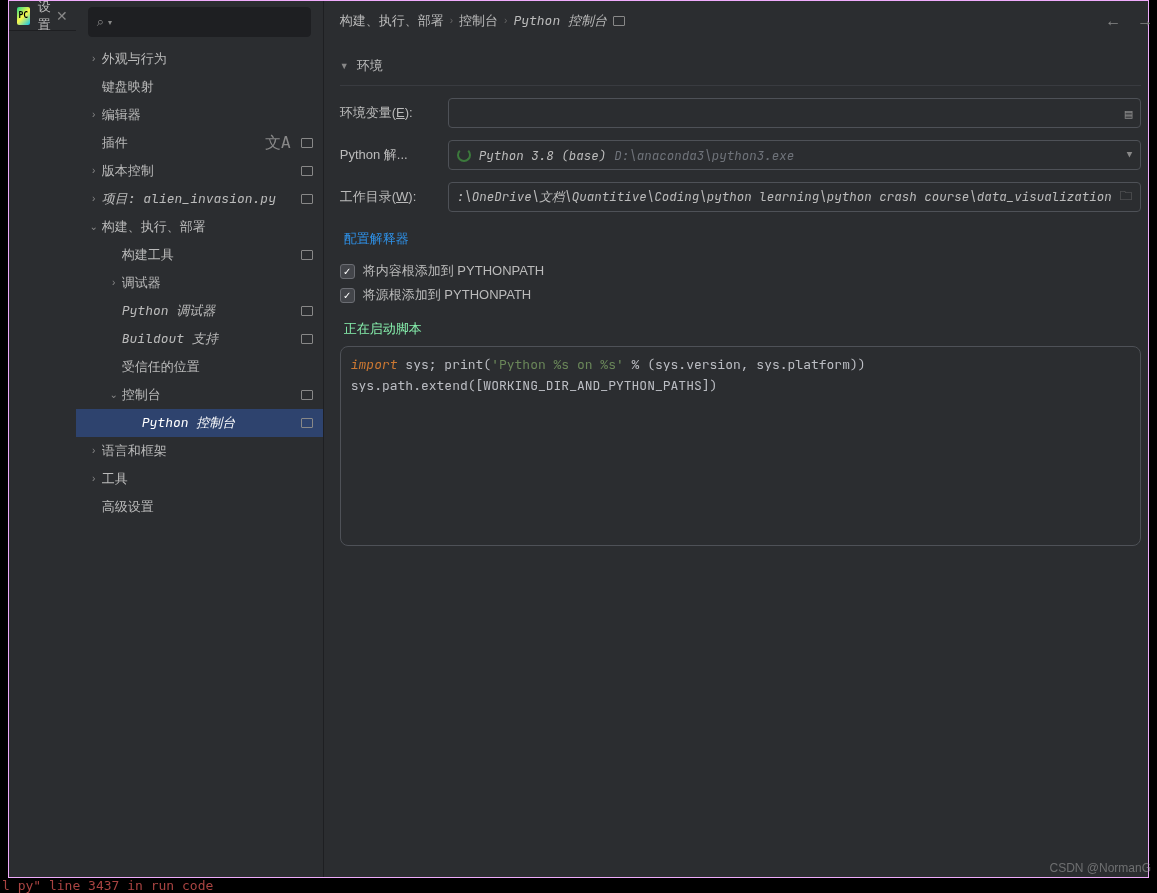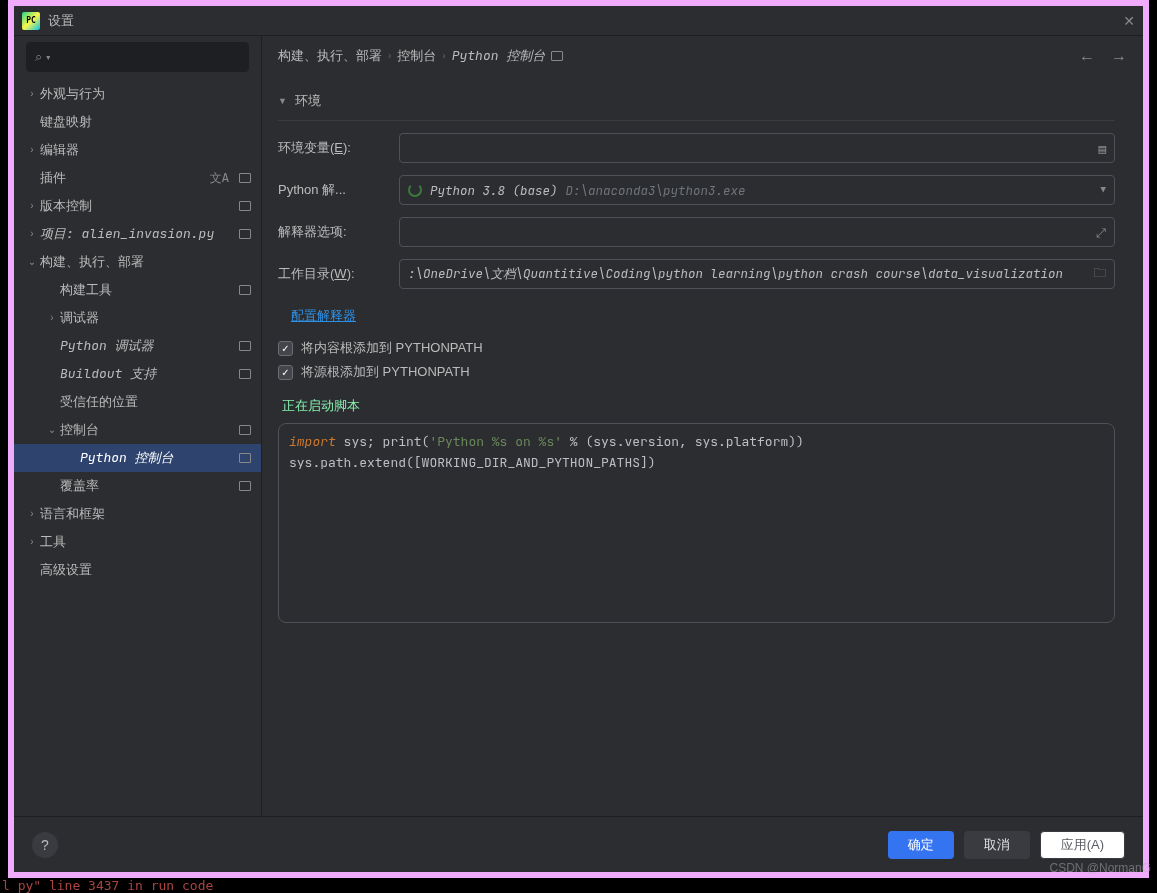--- a/index.html
+++ b/index.html
@@ -11,23 +11,23 @@
   width: 1157px;
   height: 893px;
   overflow: hidden;
   position: relative;
 }
 .dialog {
   position: absolute;
   left: 8px; top: 0;
   width: 1141px; height: 878px;
   background: #2b2d30;
-  border: 6px solid #f0abfc;
-  display: flex;
-  flex-direction: column;
+  border: 1px solid #f0abfc;
+  display: flex;
+  flex-direction: row;
 }
 .titlebar {
   height: 30px;
   display: flex;
   align-items: center;
   padding: 0 8px;
   background: #2b2d30;
   border-bottom: 1px solid #1e1f22;
 }
 .titlebar .logo {
@@ -90,21 +90,21 @@
   transform: translateY(-1px);
 }
 .tree-item .label { flex: 1; white-space: nowrap; overflow: hidden; }
 .tree-item .badge {
   width: 12px; height: 10px;
   border: 1px solid #888;
   border-radius: 1px;
   margin-left: 4px;
 }
 .tree-item .lang-icon {
-  font-size: 12px; color: #888; margin-right: 6px; font-family: monospace;
+  font-size: 16px; color: #888; margin-right: 6px; font-family: monospace;
 }
 .main {
   flex: 1;
   display: flex;
   flex-direction: column;
   min-width: 0;
 }
 .crumbs {
   height: 40px;
   display: flex;
@@ -130,21 +130,21 @@
   font-size: 13px; color: #bbb;
   padding: 6px 0 10px 0;
   border-bottom: 1px solid #393b40;
   margin-bottom: 12px;
 }
 .section-hdr .tri { font-size: 9px; color: #888; }
 .form-row {
   display: flex;
   align-items: center;
   margin-bottom: 12px;
-  gap: 23px;
+  gap: 10px;
 }
 .form-row .flabel { width: 98px; color: #bbb; white-space: nowrap; }
 .form-row .flabel .ul { text-decoration: underline; }
 .field {
   flex: 1;
   height: 30px;
   background: #2b2d30;
   border: 1px solid #4e5157;
   border-radius: 4px;
   display: flex;
@@ -155,21 +155,21 @@
   color: #bbb;
   gap: 8px;
   min-width: 0;
 }
 .field .txt { flex: 1; white-space: nowrap; overflow: hidden; }
 .field .dim { color: #6f737a; }
 .field .icon-r { color: #888; }
 .field .spinner {
   width: 14px; height: 14px; border: 2px solid #3c7a3c; border-top-color: transparent; border-radius: 50%;
 }
-.link { color: #2e90e6; cursor: pointer; font-size: 13px; margin: 6px 0 8px 13px; display: inline-block; text-decoration: underline; }
+.link { color: #2e90e6; cursor: pointer; font-size: 13px; margin: 6px 0 8px 4px; display: inline-block; }
 .check-row { display: flex; align-items: center; gap: 8px; margin: 6px 0; }
 .check {
   width: 15px; height: 15px; background: #43454a; border: 1px solid #6b6d73; border-radius: 3px;
   display: flex; align-items: center; justify-content: center; color: #fff; font-size: 10px;
 }
 .subhdr { margin: 16px 0 8px 4px; color: #86efac; }
 .code-area {
   border: 1px solid #4e5157;
   border-radius: 8px;
   background: #2b2d30;
@@ -302,25 +302,20 @@
             <span class="chev" style="margin-left: 30px;">⌄</span>
             <span class="label">控制台</span>
             <span class="badge"></span>
           </div>
           <div class="tree-item selected">
             <span class="chev" style="margin-left: 50px;"></span>
             <span class="label mono">Python 控制台</span>
             <span class="badge"></span>
           </div>
           <div class="tree-item">
-            <span class="chev" style="margin-left: 30px;"></span>
-            <span class="label">覆盖率</span>
-            <span class="badge"></span>
-          </div>
-          <div class="tree-item">
             <span class="chev" style="margin-left: 10px;">›</span>
             <span class="label">语言和框架</span>
           </div>
           <div class="tree-item">
             <span class="chev" style="margin-left: 10px;">›</span>
             <span class="label">工具</span>
           </div>
           <div class="tree-item">
             <span class="chev" style="margin-left: 10px;"></span>
             <span class="label">高级设置</span>
@@ -362,27 +357,20 @@
           <div class="flabel">Python 解...</div>
           <div class="field">
             <span class="spinner"></span>
             <span class="mono">Python 3.8 (base)</span>
             <span class="dim mono">D:\anaconda3\python3.exe</span>
             <span class="txt"></span>
             <span class="icon-r" style="font-size:9px">▼</span>
           </div>
         </div>
 
-        <div class="form-row">
-          <div class="flabel">解释器选项:</div>
-          <div class="field">
-            <span class="txt"></span>
-            <span class="icon-r">⤢</span>
-          </div>
-        </div>
 
         <div class="form-row">
           <div class="flabel">
             <span>工作目录(</span><span class="ul">W</span><span>):</span>
           </div>
           <div class="field">
             <span class="txt mono">:\OneDrive\文档\Quantitive\Coding\python learning\python crash course\data_visualization</span>
             <span class="icon-r">🗀</span>
           </div>
         </div>

